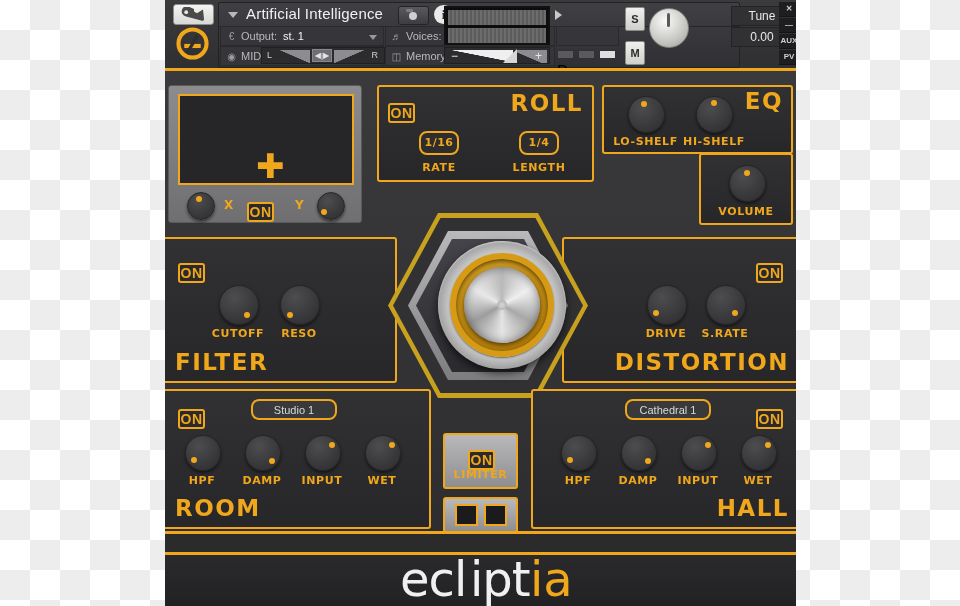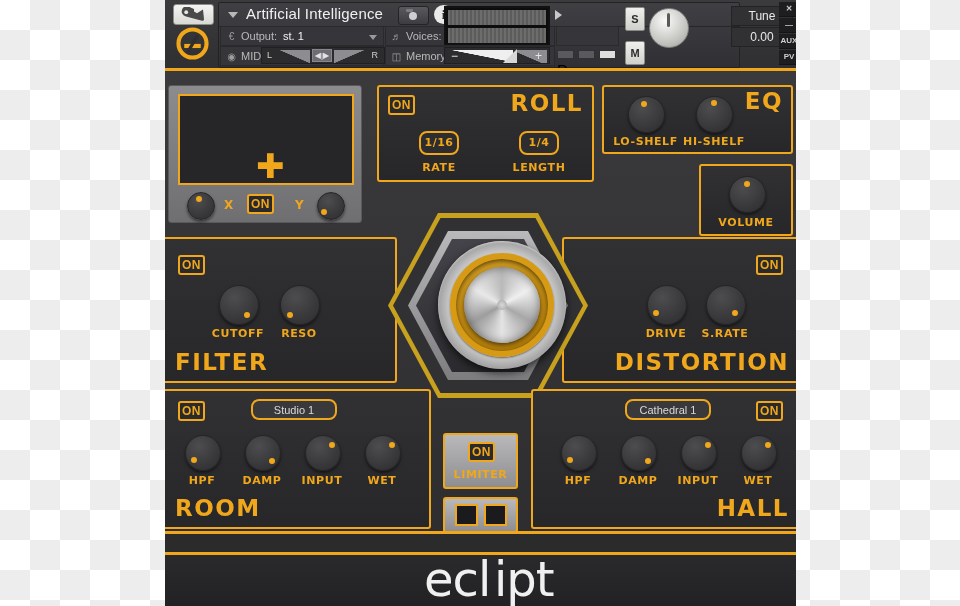--- a/index.html
+++ b/index.html
@@ -63,21 +63,21 @@
   .volhandle{position:absolute;left:58px;top:1px;width:14px;height:14px;background:#d7d7d7;clip-path:polygon(0 100%,100% 0,100% 100%);}
   .volminus,.volplus{position:absolute;top:1px;color:#e6e6e6;font-size:12px;}
   .railbtn{position:absolute;width:20px;height:14px;background:#1e1e20;color:#cfcfcf;font-size:8px;font-weight:bold;text-align:center;line-height:14px;border-bottom:1px solid #141416;}
   
   .gold-line{position:absolute;background:#f0a71b;height:3px;}
   .body{position:absolute;left:0;top:71px;width:631px;height:460px;background:linear-gradient(#3a3a3c,#2e2e30);}
   .panel{position:absolute;background:linear-gradient(#3e3e40,#333335);border:2px solid #f0a71b;border-radius:3px;box-sizing:border-box;}
   .panel.dark{background:linear-gradient(#313133,#272729);}
   .sectitle{position:absolute;color:#f0a71b;font-size:23px;font-weight:bold;letter-spacing:1.5px;font-family:"DejaVu Sans",sans-serif;}
   .onbtn{position:absolute;width:27px;height:20px;border:2px solid #f0a71b;border-radius:3px;box-sizing:border-box;
-    background:#2a2a2c;color:#f0a71b;font-size:12px;font-weight:bold;text-align:center;line-height:16px;letter-spacing:.5px;}
+    background:#2a2a2c;color:#f0a71b;font-size:14px;font-weight:bold;text-align:center;line-height:16px;letter-spacing:.5px;margin-top:8px;}
   .knob{position:absolute;border-radius:50%;background:radial-gradient(circle at 38% 30%,#4d4d4f,#39393b 58%,#2c2c2e);
     border:1px solid #252527;box-shadow:0 2px 3px rgba(0,0,0,.5);}
   .knob .dot{position:absolute;width:6px;height:6px;border-radius:50%;background:#f0a71b;}
   .klabel{position:absolute;color:#f0a71b;font-size:11px;font-weight:bold;text-align:center;letter-spacing:.6px;font-family:"DejaVu Sans",sans-serif;}
   .valbox{position:absolute;border:2px solid #f0a71b;border-radius:8px;box-sizing:border-box;background:#2d2d2f;
     color:#f0a71b;font-size:11px;font-weight:bold;text-align:center;letter-spacing:.5px;font-family:"DejaVu Sans",sans-serif;}
   .presetbox{position:absolute;border:2px solid #f0a71b;border-radius:8px;box-sizing:border-box;background:#39393b;
     color:#d9d9d9;font-size:11px;text-align:center;}
   
   .xyouter{position:absolute;left:3px;top:14px;width:194px;height:138px;background:linear-gradient(#8c8c8e,#6f6f71);
@@ -98,21 +98,21 @@
     background:radial-gradient(circle at 45% 35%,#e9b431,#b8820d 70%,#8a6108);}
   .bigcore{position:absolute;left:76px;top:54px;width:76px;height:76px;border-radius:50%;
     background:conic-gradient(from 0deg,#b9b9b9,#efefef,#a8a8a8,#e4e4e4,#9d9d9d,#e8e8e8,#b9b9b9);
     box-shadow:inset 0 0 10px rgba(0,0,0,.45),0 2px 5px rgba(0,0,0,.6);}
   .bigcore:after{content:"";position:absolute;left:50%;top:50%;width:10px;height:10px;margin:-5px 0 0 -5px;border-radius:50%;background:radial-gradient(circle,#d8d8d8,#a5a5a5);}
   
   .limpanel{position:absolute;background:linear-gradient(#b9b9bb,#8e8e90);border:2px solid #f0a71b;border-radius:3px;box-sizing:border-box;}
   .limmeter{position:absolute;background:#1b1b1d;border:2px solid #f0a71b;box-sizing:border-box;}
   
   .footer{position:absolute;left:0;top:531px;width:631px;height:75px;background:linear-gradient(#2a2a2c,#222224);}
-  .logo-ecl{position:absolute;left:235px;top:10px;font-size:48px;color:#f0f0f0;font-family:"DejaVu Sans",sans-serif;letter-spacing:-1px;margin-left:24px;}
+  .logo-ecl{position:absolute;left:235px;top:10px;font-size:48px;color:#f0f0f0;font-family:"DejaVu Sans",sans-serif;letter-spacing:-1px;}
   .logo-a{position:absolute;left:340px;top:33px;font-size:27px;color:#f0a71b;font-style:italic;font-family:"DejaVu Serif",serif;}
   .logo-ia{position:absolute;left:313px;top:10px;font-size:48px;color:#f0a71b;font-family:"DejaVu Sans",sans-serif;}
 </style>
 </head>
 <body>
 
 <div class="plugin">
 
   <div class="khead">
 
@@ -251,21 +251,21 @@
         <div class="dot" style="left:12px;top:4px;"></div>
       </div>
       <div class="klabel" style="left:6px;top:48px;width:71px;">LO-SHELF</div>
       <div class="knob" style="left:92px;top:9px;width:35px;height:35px;">
         <div class="dot" style="left:14px;top:3px;"></div>
       </div>
       <div class="klabel" style="left:76px;top:48px;width:68px;">HI-SHELF</div>
     </div>
 
 
-    <div class="panel dark" style="left:534px;top:93px;width:94px;height:72px;text-decoration:underline;">
+    <div class="panel dark" style="left:534px;top:82px;width:94px;height:72px;text-decoration:underline;">
       <div class="knob" style="left:28px;top:10px;width:35px;height:35px;">
         <div class="dot" style="left:14px;top:4px;"></div>
       </div>
       <div class="klabel" style="left:0;top:50px;width:90px;">VOLUME</div>
     </div>
 
     <div class="panel dark" style="left:-4px;top:166px;width:236px;height:146px;">
       <div class="onbtn" style="left:15px;top:16px;">ON</div>
       <div class="knob" style="left:56px;top:46px;width:38px;height:38px;">
         <div class="dot" style="left:24px;top:26px;"></div>
@@ -355,15 +355,16 @@
     </div>
 
   </div>
 
   <div class="gold-line" style="left:0;top:531px;width:631px;"></div>
   <div class="gold-line" style="left:0;top:552px;width:631px;"></div>
 
   <div class="footer" style="top:555px;height:51px;">
     <span class="logo-ecl" style="left:235px;top:-4px;">ecl</span>
     <span class="logo-ecl" style="left:305px;top:-4px;">ipt</span>
+    <span class="logo-ia" style="left:365px;top:-4px;">ia</span>
   </div>
 
 </div>
 
 </body></html>

